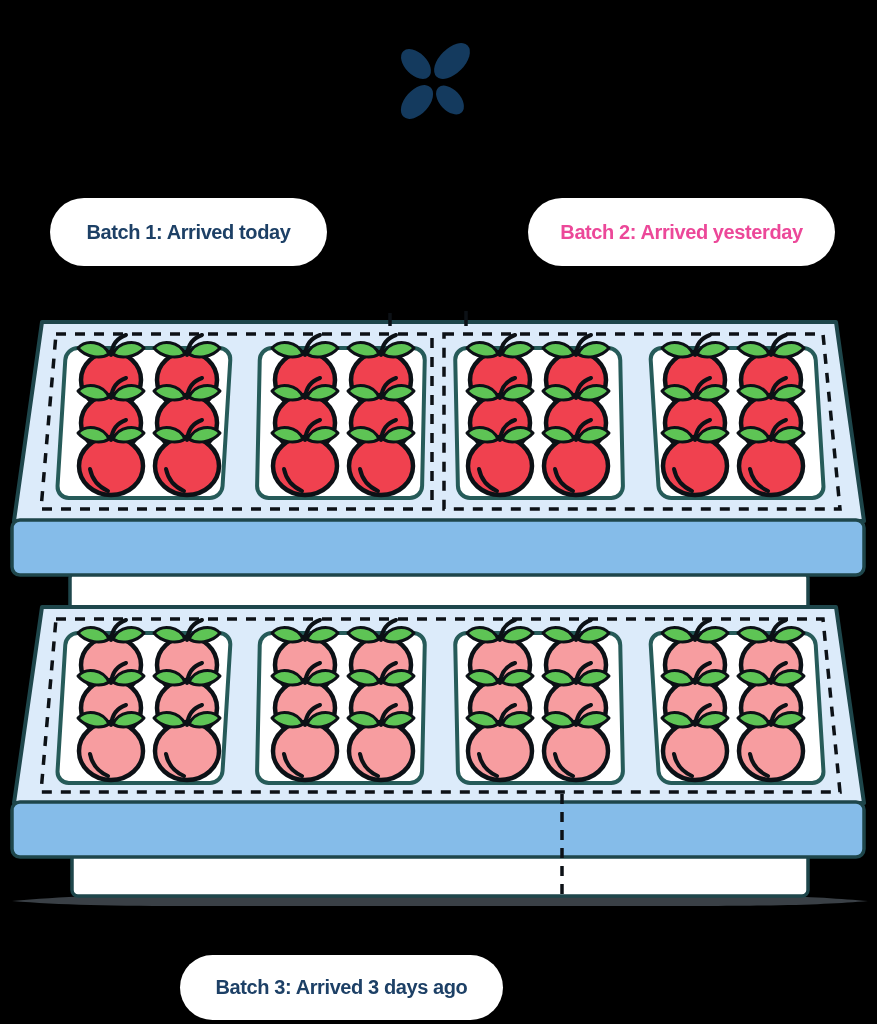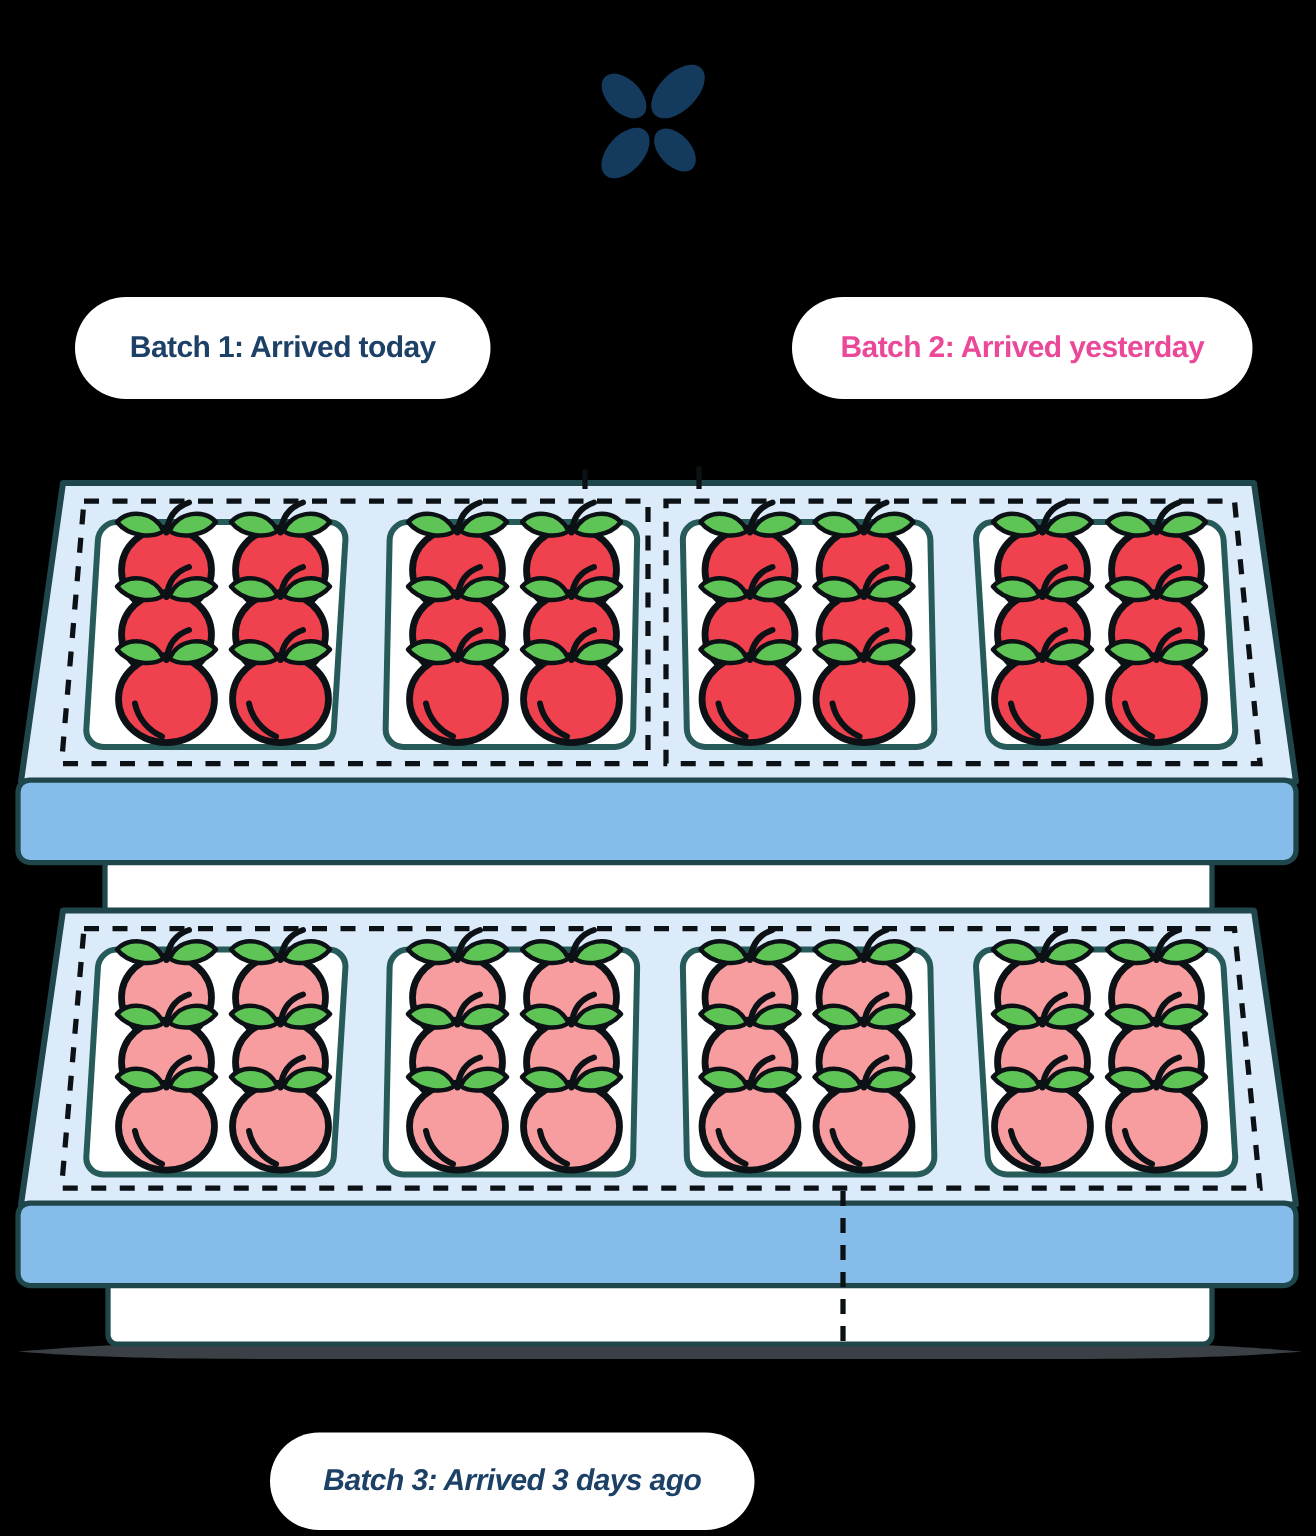--- a/index.html
+++ b/index.html
@@ -282,17 +282,17 @@
         <line x1="562" y1="794" x2="562" y2="899" stroke="#0c1116" stroke-width="3.5" stroke-dasharray="10 8"></line>
       </g>
   </svg>
 
   <div class="pill pill1" style="background: rgb(255, 255, 255); color: rgb(29, 64, 102);">
     <span>Batch 1: Arrived today</span>
   </div>
   <div class="pill pill2" style="background: rgb(255, 255, 255); color: #ec4899;">
     <span>Batch 2: Arrived yesterday</span>
   </div>
-  <div class="pill pill3" style="background: rgb(255, 255, 255); color: rgb(29, 64, 102); font-style: italic;">
+  <div class="pill pill3" style="background: rgb(255, 255, 255); color: rgb(29, 64, 102);">
     <span>Batch 3: Arrived 3 days ago</span>
   </div>
 
 </div>
 
 </body></html>

